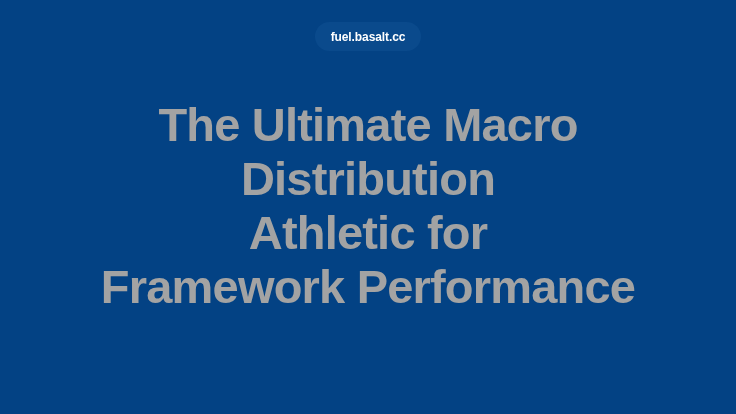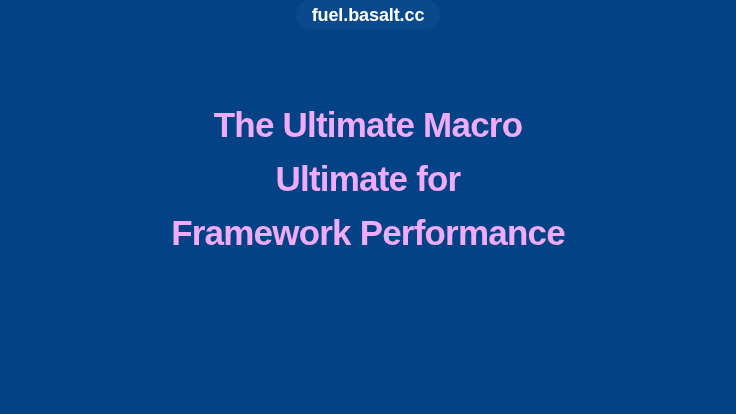--- a/index.html
+++ b/index.html
@@ -16,61 +16,63 @@
     position: relative;
     box-sizing: border-box;
     width: 736px;
     height: 414px;
     background: #034284;
     display: flex;
     flex-direction: column;
     align-items: center;
   }
   #site-badge {
+    margin-top: 22px;
     display: inline-flex;
     align-items: center;
     justify-content: center;
     height: 29px;
     padding: 0 16px;
     border-radius: 999px;
     background: #0a4a8c;
     color: #ffffff;
-    font-size: 18px;
+    font-size: 12px;
     font-weight: bold;
     letter-spacing: -0.1px;
     white-space: nowrap;
     line-height: 1;
   }
   #headline-block {
     position: absolute;
     left: 0;
     right: 0;
     top: 98px;
     display: flex;
     flex-direction: column;
     align-items: center;
   }
   .headline-line {
-    color: #f0abfc;
-    font-size: 35px;
+    color: #a3a3a3;
+    font-size: 47px;
     font-weight: bold;
     line-height: 54px;
     letter-spacing: -0.8px;
     text-align: center;
     white-space: nowrap;
   }
 </style>
 </head>
 <body>
 
 <div id="og-card">
 
   <div id="site-badge">
     <span>fuel.basalt.cc</span>
   </div>
 
   <div id="headline-block">
     <div class="headline-line">The Ultimate Macro</div>
-    <div class="headline-line">Ultimate for</div>
+    <div class="headline-line">Distribution</div>
+    <div class="headline-line">Athletic for</div>
     <div class="headline-line">Framework Performance</div>
   </div>
 
 </div>
 
 </body></html>

